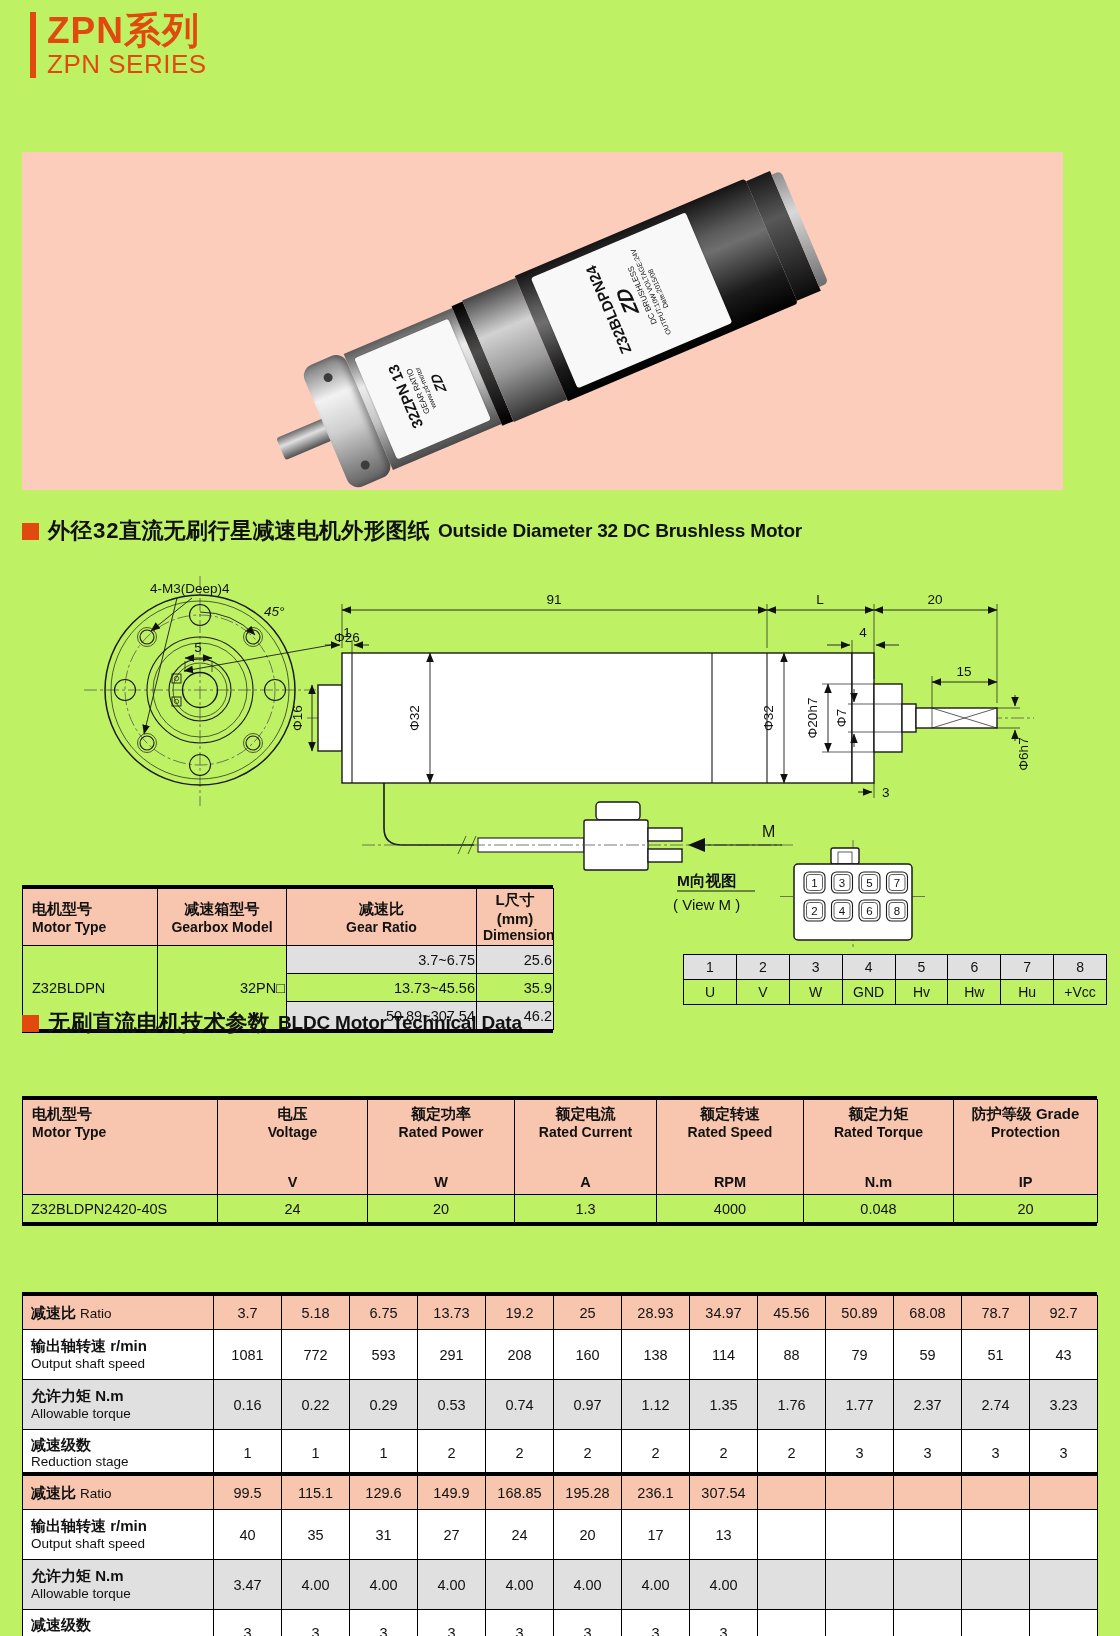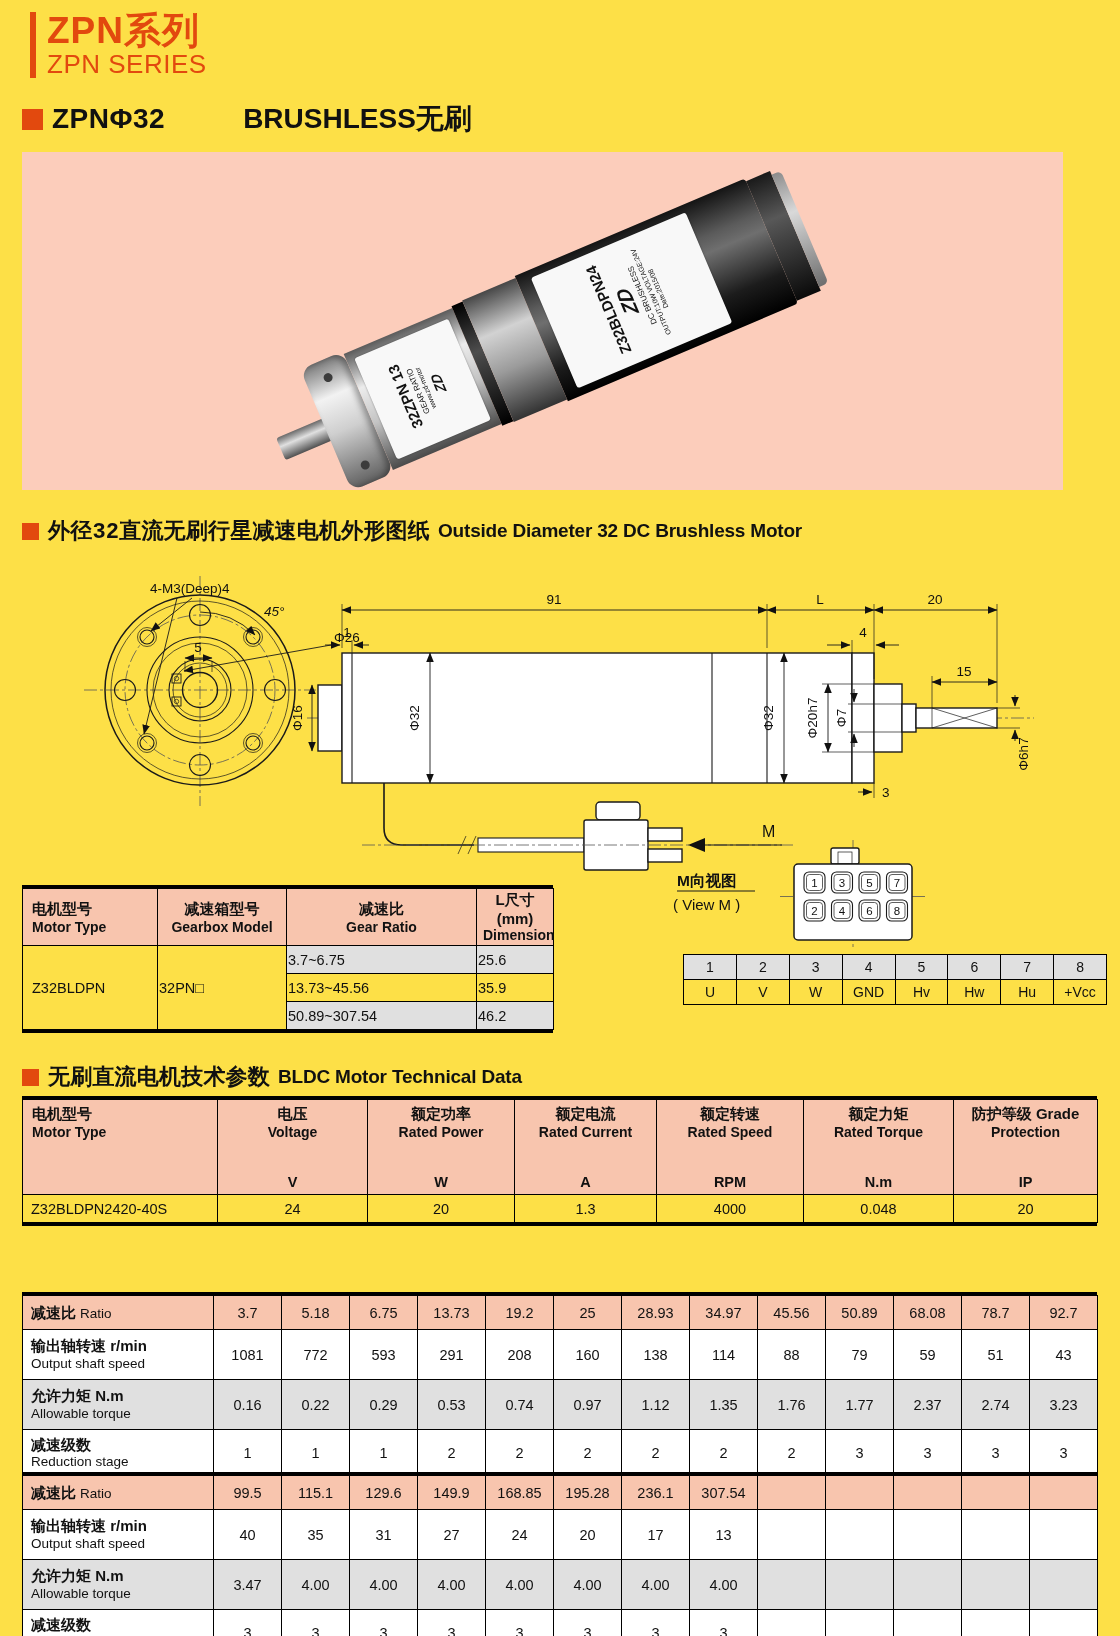--- a/index.html
+++ b/index.html
@@ -3,21 +3,21 @@
 <meta charset="utf-8">
 <style>
   :root{
     --accent:#e2490e;
     --salmon:#f8c5ae;
     --photo:#fccdbb;
     --gray:#e0e0e0;
     --ink:#111;
   }
   html,body{margin:0;padding:0;background:#fff;}
-  .page{position:relative;width:1120px;height:1636px;background:#fde047;overflow:hidden;
+  .page{position:relative;width:1120px;height:1636px;background:#bef264;overflow:hidden;
         font-family:"Liberation Sans","DejaVu Sans",sans-serif;color:var(--ink);}
 
   
   .brand{position:absolute;left:30px;top:12px;border-left:6px solid var(--accent);padding-left:11px;}
   .brand-cn{font-size:37px;font-weight:bold;color:var(--accent);line-height:1.02;letter-spacing:1px;}
   .brand-en{font-size:26px;color:var(--accent);line-height:1.1;letter-spacing:.5px;}
 
   
   .heading{position:absolute;left:22px;top:100px;display:flex;align-items:center;font-weight:bold;font-size:28px;}
   .sq{display:inline-block;background:var(--accent);}
@@ -77,21 +77,21 @@
   td,th{border:1px solid #000;font-weight:normal;}
   .chead{background:var(--salmon);}
   .gray{background:var(--gray);}
 
   
   .gearwrap{left:22px;top:885px;width:531px;}
   .gear-table th{height:46px;padding:2px 6px;vertical-align:middle;}
   .gear-table th .cn{font-size:15px;font-weight:bold;display:block;}
   .gear-table th .en{font-size:14px;font-weight:bold;display:block;}
   .gear-table th.left,.gear-table td.left{text-align:left;padding-left:9px;}
-  .gear-table td{height:25px;text-align:left;font-size:14.5px;}
+  .gear-table td{height:25px;text-align:right;font-size:14.5px;}
 
   
   .pin-table{position:absolute;left:683px;top:954px;width:424px;border-collapse:collapse;}
   .pin-table td{height:22px;text-align:center;font-size:14px;}
   .pin-table tr.hd td{background:var(--gray);}
 
   
   .bldcwrap{left:22px;top:1096px;width:1075px;}
   .bldc-table th{height:85px;padding:5px 4px 4px;vertical-align:top;}
   .bldc-table th .inner{display:flex;flex-direction:column;height:100%;align-items:center;}
@@ -118,25 +118,20 @@
 </head>
 <body>
 
 <div class="page">
 
   <div class="brand">
     <div class="brand-cn">ZPN系列</div>
     <div class="brand-en">ZPN SERIES</div>
   </div>
 
-  <div class="heading">
-    <span class="sq big"></span>
-    <span class="model">ZPNΦ32</span>
-    <span class="type">BRUSHLESS无刷</span>
-  </div>
 
   <div class="photo">
     <div class="motor">
       <div class="mseg m-shaft"></div>
       <div class="mseg m-flange">
         <span class="bolt" style="top:14px"></span>
         <span class="bolt" style="bottom:14px"></span>
       </div>
       <div class="mseg m-gearhead">
         <div class="m-label m-label1">
@@ -392,21 +387,21 @@
           <td>W</td>
           <td>GND</td>
           <td>Hv</td>
           <td>Hw</td>
           <td>Hu</td>
           <td>+Vcc</td>
         </tr>
     </tbody>
   </table>
 
-  <div class="section-title" style="top:1062px">
+  <div class="section-title" style="top:1008px">
     <span class="sq small"></span>
     <span class="cn">无刷直流电机技术参数</span>
     <span class="en">BLDC Motor Technical Data</span>
   </div>
 
   <div class="tblwrap bldcwrap">
     <table class="bldc-table">
       <colgroup>
           <col style="width:195px">
           <col style="width:150px">

